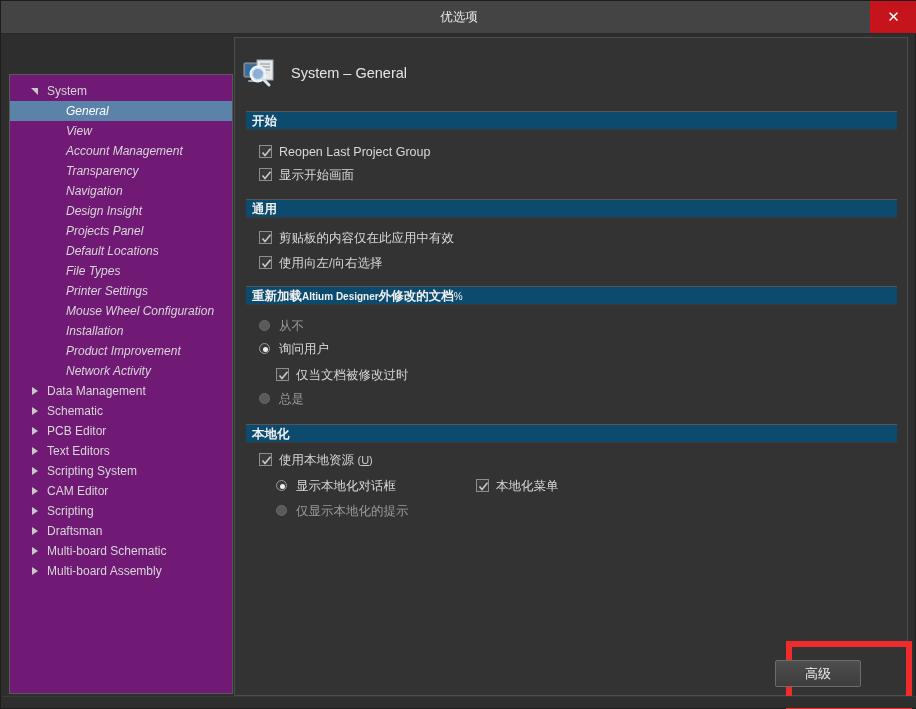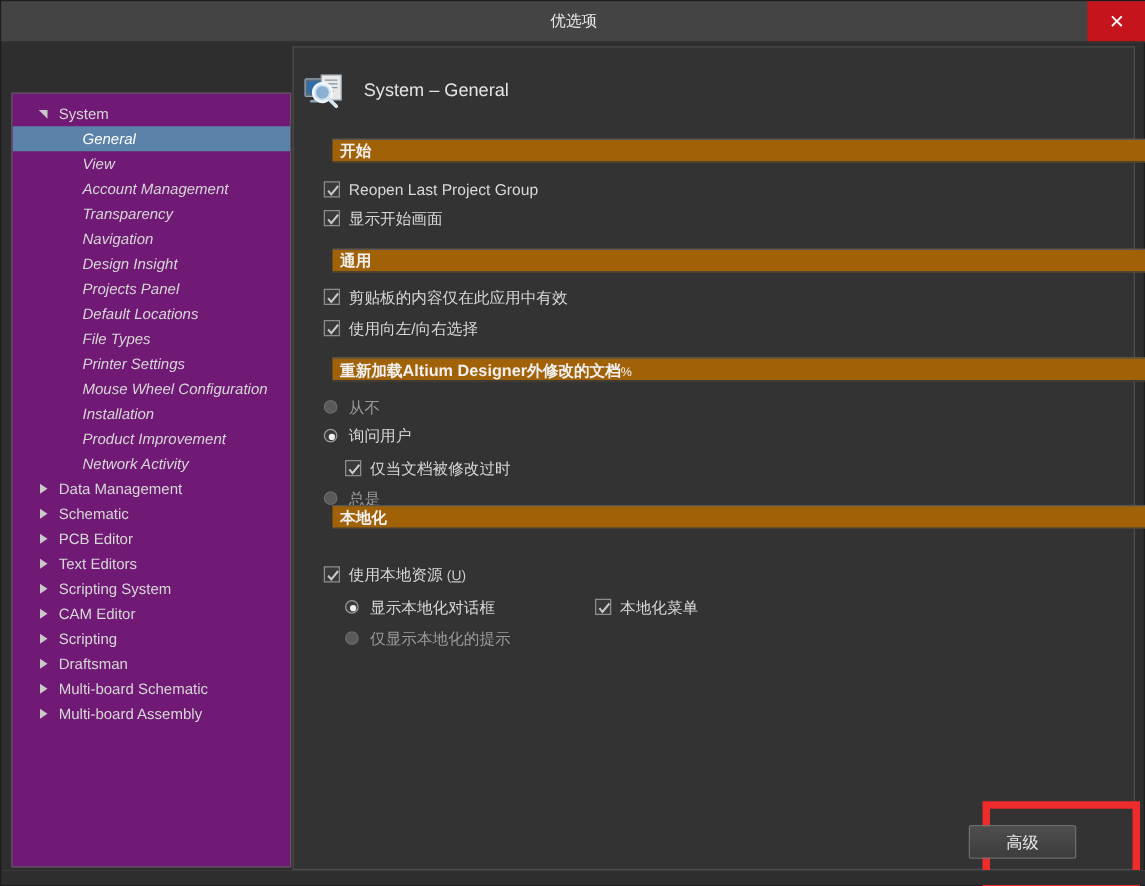--- a/index.html
+++ b/index.html
@@ -126,36 +126,35 @@
   .pagehdr .ttl {
     position: absolute; left: 49px; top: 8px;
     font-size: 14.5px;
     color: #e4e4e4;
     white-space: nowrap;
   }
 
   .sectionhdr {
     position: absolute; left: 11px;
     width: 651px; height: 19px;
-    background: #a16207;
+    background: #0c4a6e;
     border-top: 1px solid #565656;
     border-bottom: 1px solid #3a3a3a;
-    margin-left: 20px;
   }
   .sectionhdr span.h {
     position: absolute; left: 6px; top: 0;
     line-height: 19px;
     font-size: 12.5px;
     font-weight: bold;
     color: #f0f0f0;
     white-space: nowrap;
   }
   .sectionhdr span.h .lat {
     font-weight: bold;
-    font-size: 13px;
+    font-size: 10px;
     text-align: center;
   }
   .sectionhdr span.h .pct {
     font-weight: normal;
     font-size: 10px;
   }
 
   
   .ctrl {
     position: absolute;
@@ -409,21 +408,21 @@
             <svg width="11" height="11" viewBox="0 0 11 11">
               <polyline points="1.5,5.5 4,8.5 9.5,1.8" fill="none" stroke="#c9c9c9" stroke-width="1.6"></polyline>
             </svg>
           </span>
           <span class="txt">仅当文档被修改过时</span>
         </div>
         <div class="ctrl dim" style="left: 24px; top: 352px;">
           <span class="rdo"></span>
           <span class="txt">总是</span>
         </div>
-        <div class="sectionhdr" style="top: 366px;">
+        <div class="sectionhdr" style="top: 386px;">
           <span class="h">本地化</span>
         </div>
         <div class="ctrl" style="left: 24px; top: 413px;">
           <span class="cbx">
             <svg width="11" height="11" viewBox="0 0 11 11">
               <polyline points="1.5,5.5 4,8.5 9.5,1.8" fill="none" stroke="#c9c9c9" stroke-width="1.6"></polyline>
             </svg>
           </span>
           <span class="txt"><span>使用本地资源</span><span> </span><span class="acc">(<u>U</u>)</span></span>
         </div>

